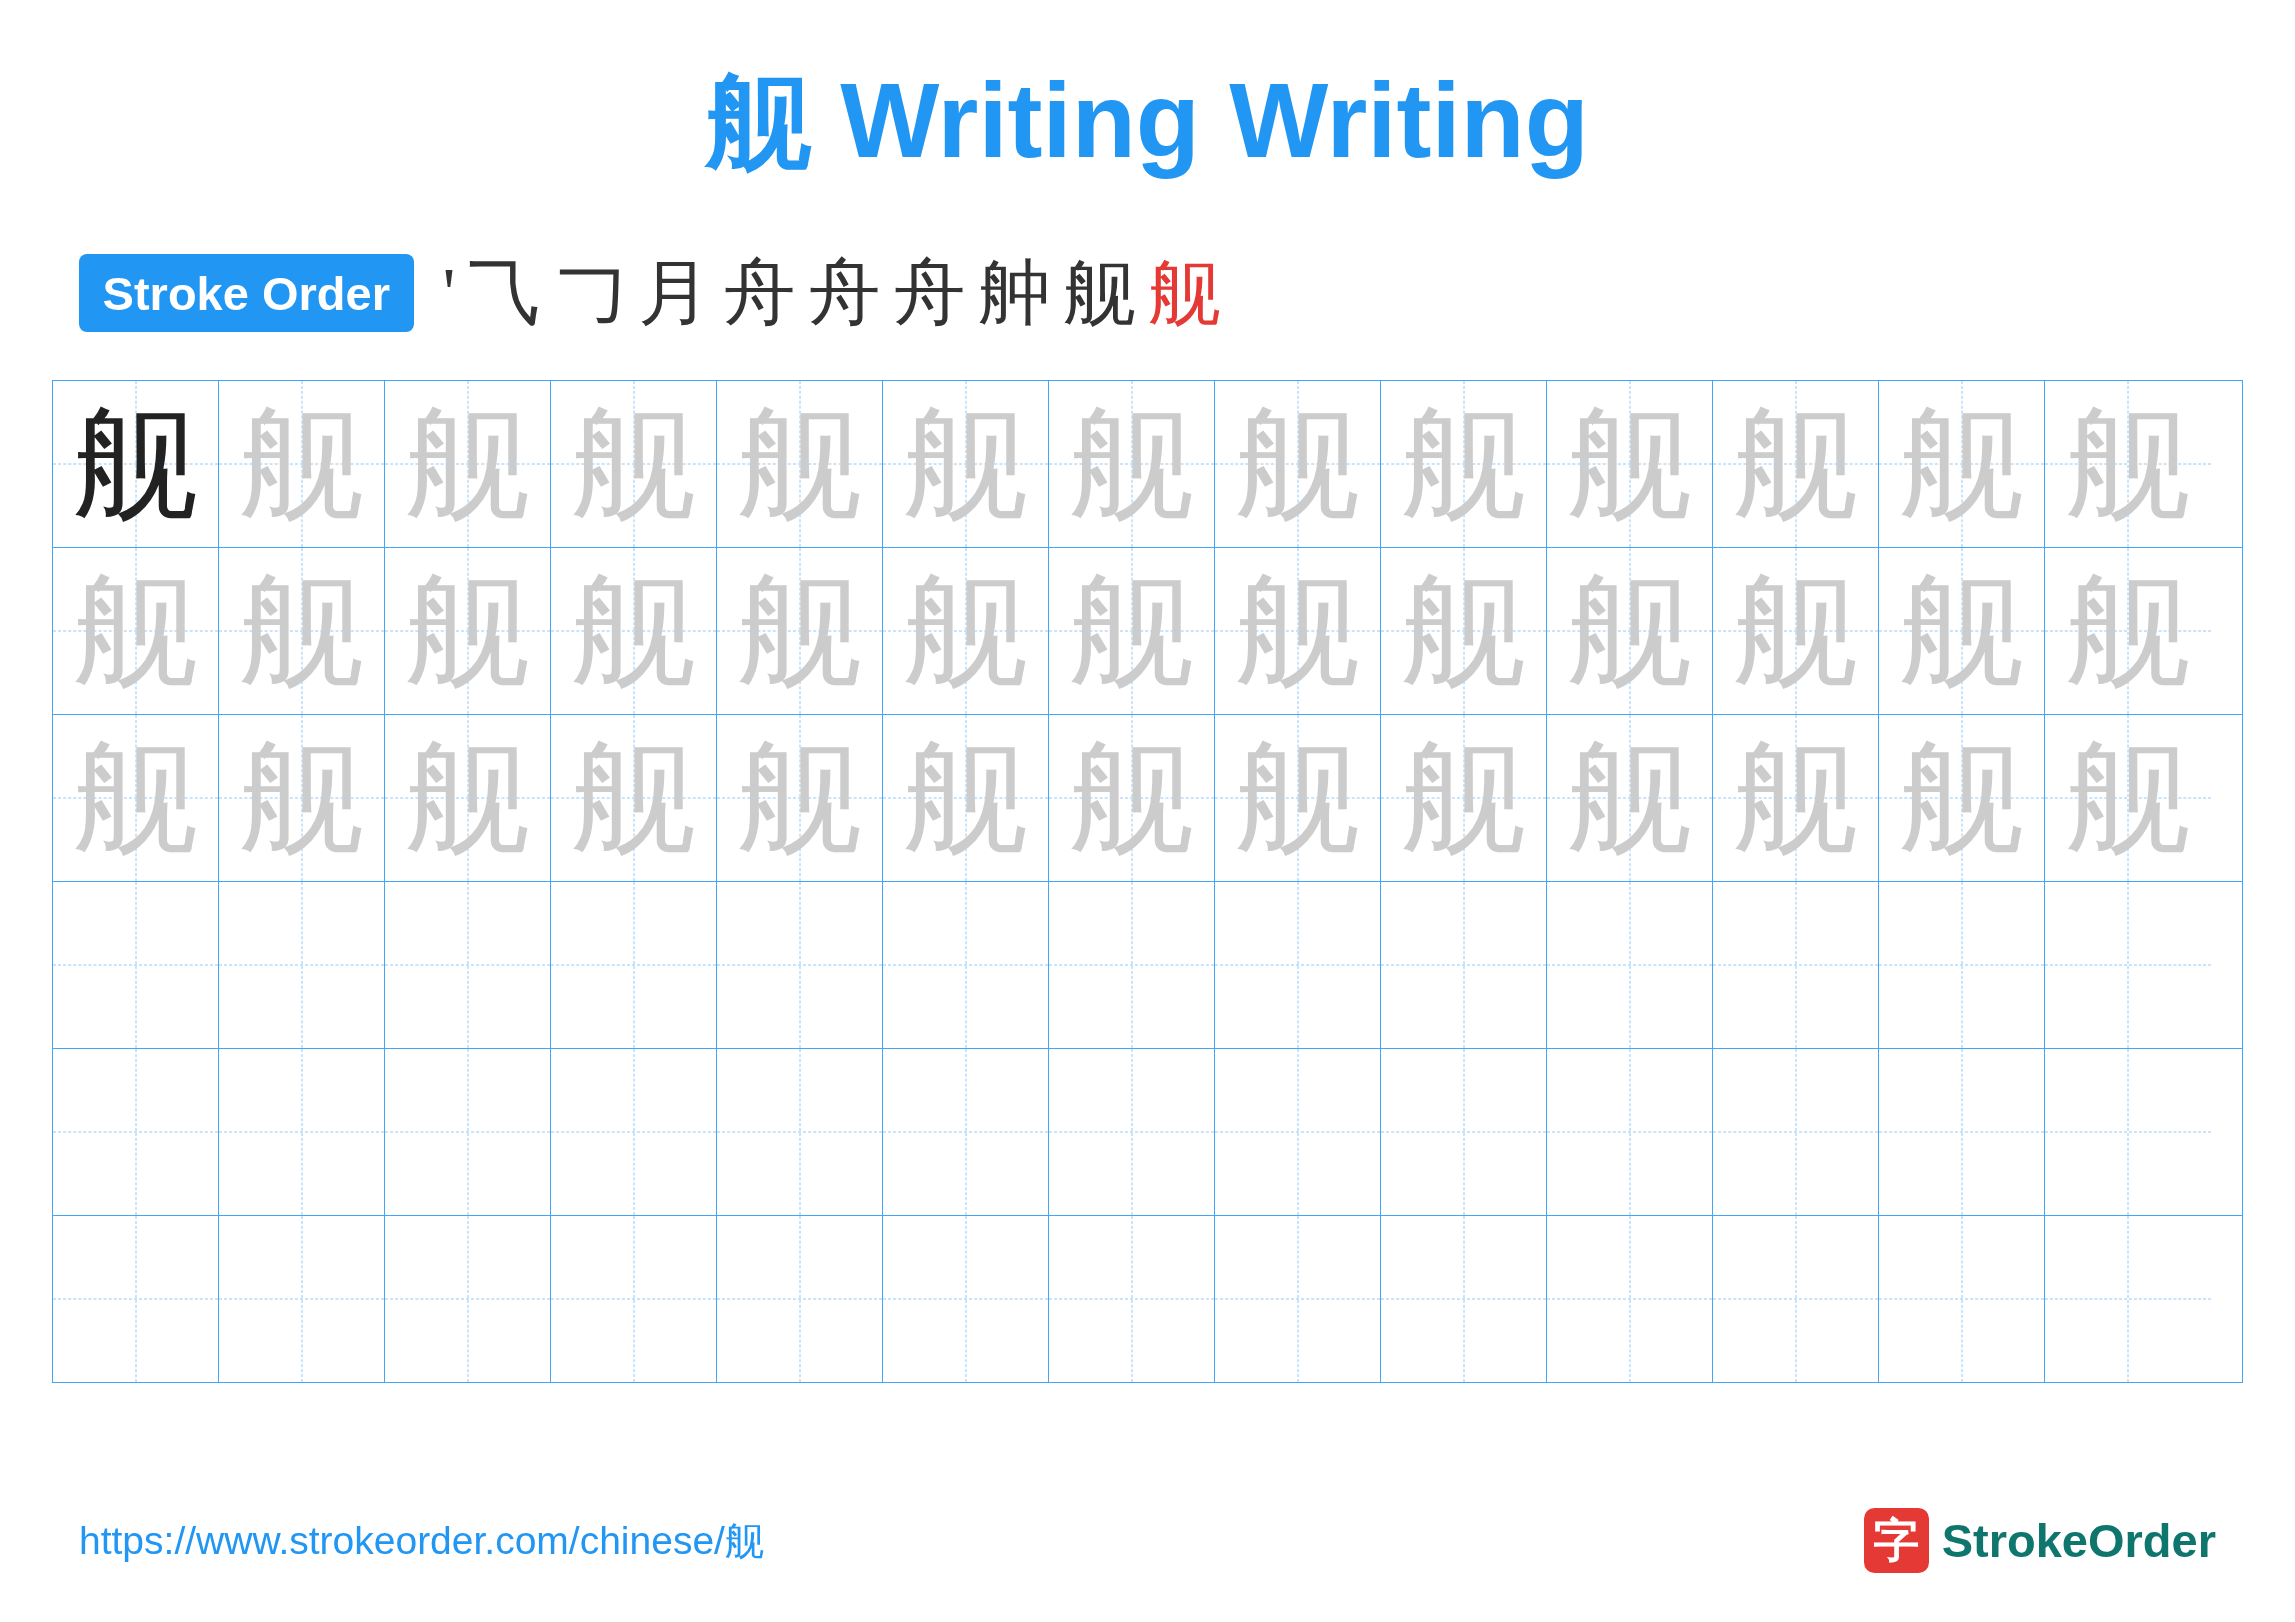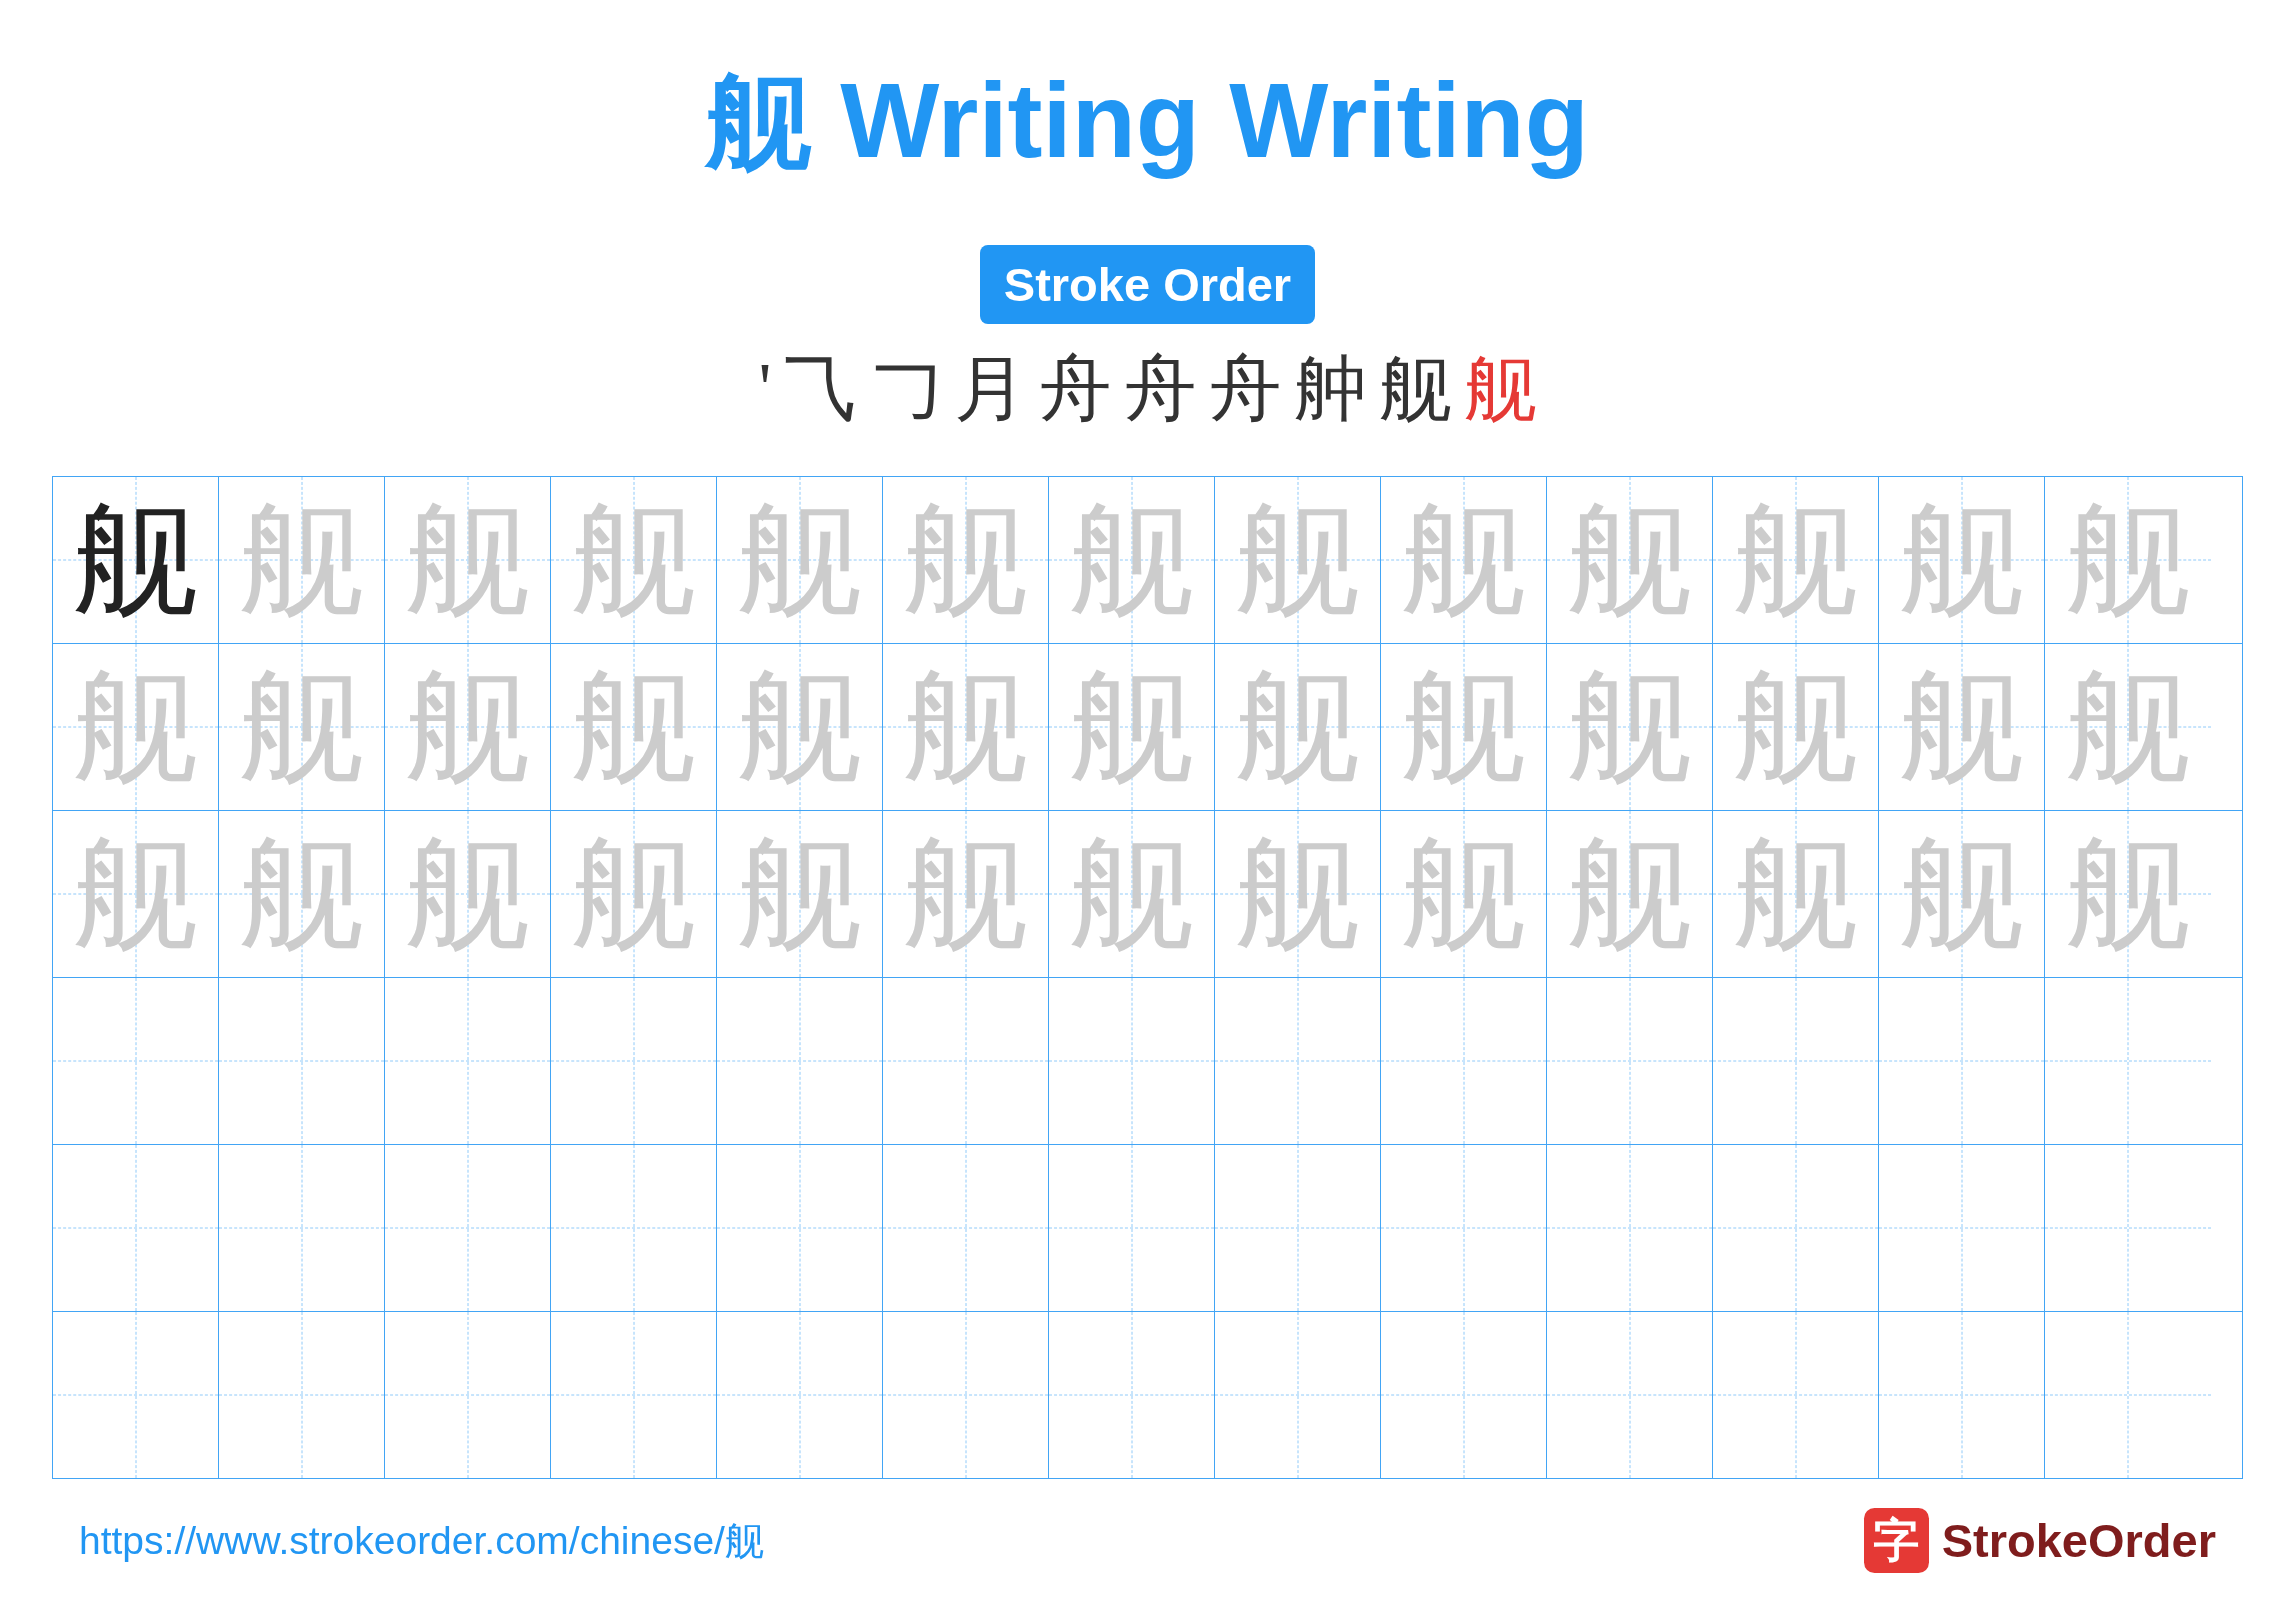--- a/index.html
+++ b/index.html
@@ -22,22 +22,21 @@
       font-size: 105px;
       color: #2196F3;
       font-family: Arial, sans-serif;
       font-weight: bold;
     }
 
     .stroke-order-section {
       display: flex;
       align-items: center;
       padding: 13px 79px 26px 79px;
-      gap: 17px;
-      flex-direction: column;
+      gap: 29px;
     }
 
     .stroke-order-badge {
       background: #2196F3;
       color: white;
       font-size: 47px;
       font-family: Arial, sans-serif;
       font-weight: bold;
       padding: 11.8px 23.6px;
       border-radius: 7.9px;
@@ -164,21 +163,21 @@
       color: white;
       font-size: 46px;
       font-family: serif;
       font-weight: bold;
     }
 
     .footer-logo-text {
       font-size: 47px;
       font-family: Arial, sans-serif;
       font-weight: bold;
-      color: #7f1d1d;
+      color: #0f766e;
     }
   </style>
 </head>
 <body>
 
 <div class="page-title">
   <span>舰 Writing Writing</span>
 </div>
 
 <div class="stroke-order-section">

